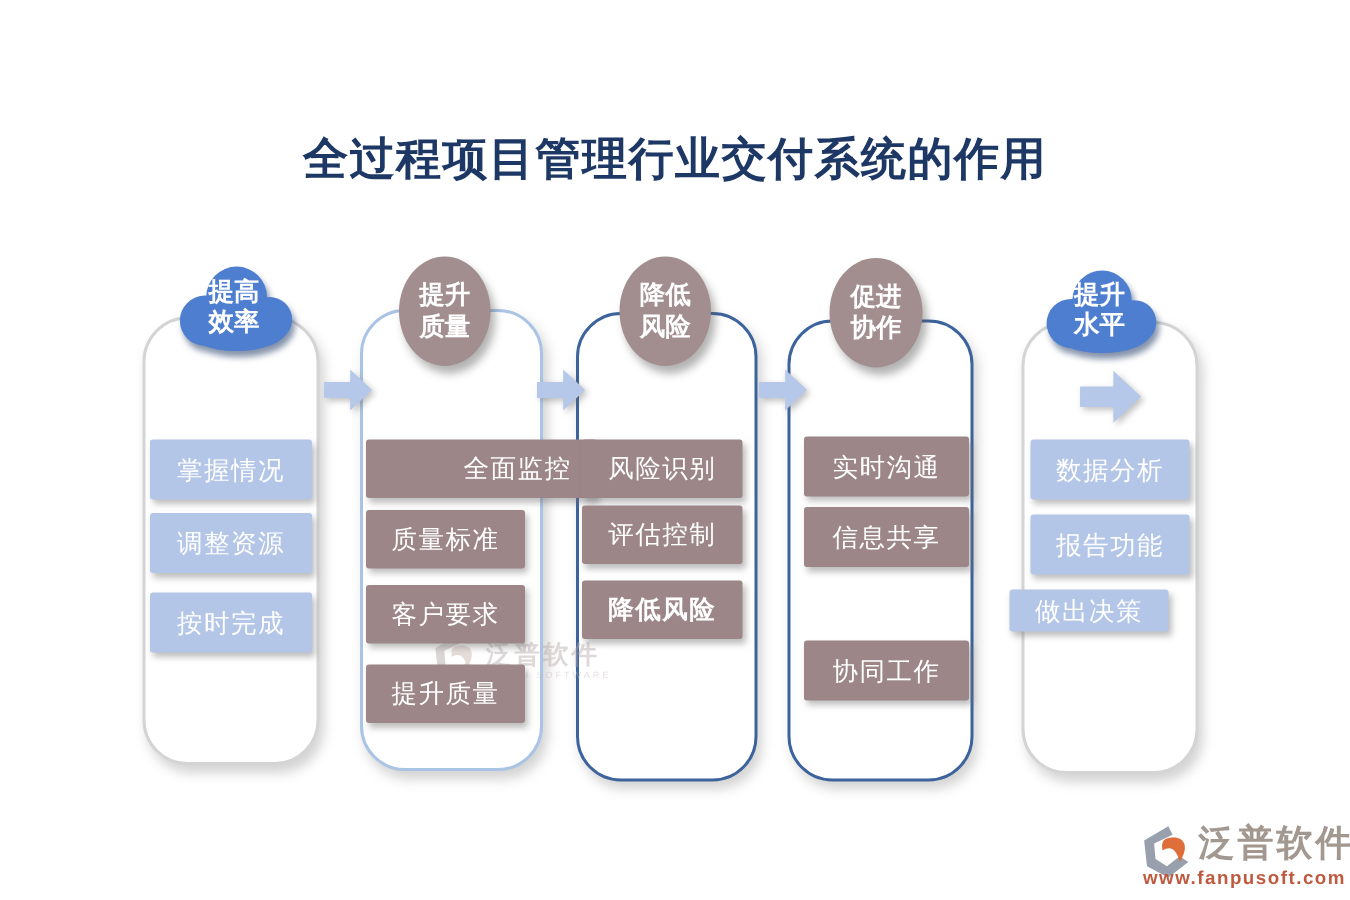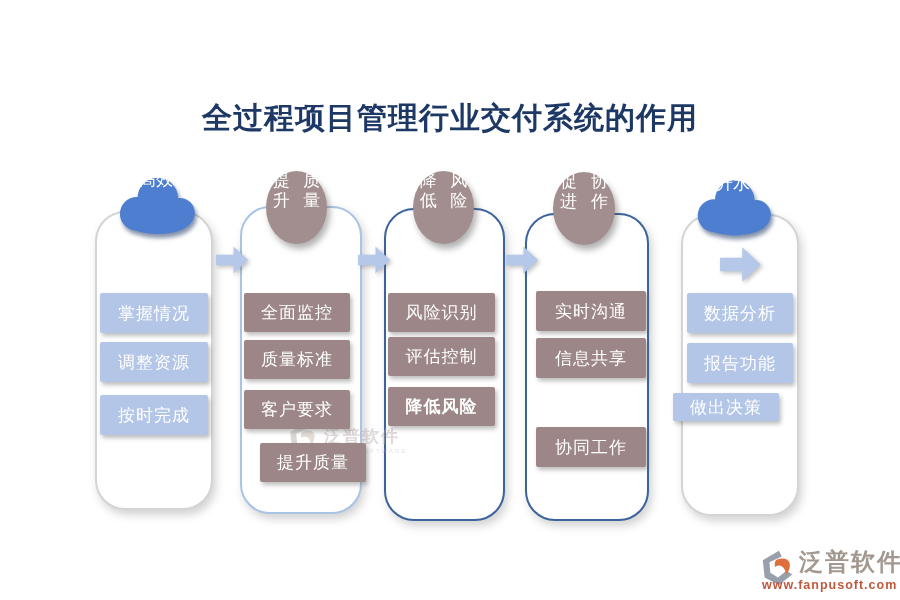--- a/index.html
+++ b/index.html
@@ -3,40 +3,40 @@
 <meta charset="utf-8">
 <style>
   html,body{margin:0;padding:0;background:#ffffff;}
   #canvas{
     position:relative;width:900px;height:600px;background:#ffffff;overflow:hidden;
     font-family:"Liberation Sans","DejaVu Sans",sans-serif;
   }
   
   .title{
     position:absolute;left:0;top:86px;width:900px;text-align:center;
-    font-size:30px;font-weight:bold;color:#1d3865;letter-spacing:1px;margin-top:12px;
+    font-size:30px;font-weight:bold;color:#1d3865;letter-spacing:1px;
   }
   
   .box{
     position:absolute;background:#ffffff;border-radius:30px;z-index:1;
     box-shadow:3px 5px 8px rgba(110,110,110,0.30);
   }
   .box.gray {border:2px solid #d4d4d4;}
   .box.lblue{border:2px solid #a9c4e5;}
   .box.blue {border:2px solid #3c639c;}
   .c1-box{left:95px; top:211px;width:114px;height:295px;}
   .c2-box{left:240px;top:206px;width:118px;height:304px;}
   .c3-box{left:384px;top:208px;width:117px;height:309px;}
   .c4-box{left:525px;top:213px;width:120px;height:304px;}
   .c5-box{left:681px;top:214px;width:114px;height:298px;}
   
   .header{position:absolute;z-index:4;}
   .header .htext{
-    position:absolute;inset:0;display:flex;flex-direction:row;align-items:flex-start;justify-content:center;
-    color:#ffffff;font-weight:normal;font-size:17px;line-height:1.18;text-align:center;
+    position:absolute;inset:0;display:flex;flex-direction:column;align-items:center;justify-content:center;
+    color:#ffffff;font-weight:bold;font-size:17px;line-height:1.18;text-align:center;
   }
   .cloud svg{position:absolute;inset:0;width:100%;height:100%;
     filter:drop-shadow(2px 4px 2px rgba(31,56,100,0.55));}
   .c1-head{left:112px;top:170px;width:88px;height:70px;}
   .c5-head{left:690px;top:174px;width:86px;height:66px;}
   .ellipse{
     border-radius:50%;background:#a28e8f;
     box-shadow:3px 5px 6px rgba(85,85,85,0.45);
   }
   .c2-head{left:266px;top:171px;width:61px;height:73px;}
@@ -140,24 +140,24 @@
     <div class="htext">
       <span>提升</span>
       <span>水平</span>
     </div>
   </div>
 
   <div class="item blue" style="left:100px;top:293px;width:108px;height:40px;">掌握情况</div>
   <div class="item blue" style="left:100px;top:342px;width:108px;height:40px;">调整资源</div>
   <div class="item blue" style="left:100px;top:395px;width:108px;height:40px;">按时完成</div>
 
-  <div class="item mauve" style="left:244px;top:293px;width:106px;height:39px;">全面监控</div>
+  <div class="item mauve" style="left:244px;top:293px;width:106px;height:39px;padding-left:48px;">全面监控</div>
   <div class="item mauve" style="left:244px;top:340px;width:106px;height:39px;">质量标准</div>
   <div class="item mauve" style="left:244px;top:390px;width:106px;height:39px;">客户要求</div>
-  <div class="item mauve" style="left:260px;top:443px;width:106px;height:39px;">提升质量</div>
+  <div class="item mauve" style="left:244px;top:443px;width:106px;height:39px;">提升质量</div>
 
   <div class="item mauve" style="left:388px;top:293px;width:107px;height:39px;text-align:center;">风险识别</div>
   <div class="item mauve" style="left:388px;top:337px;width:107px;height:39px;">评估控制</div>
   <div class="item mauve" style="left:388px;top:387px;width:107px;height:39px;font-weight:bold;">降低风险</div>
 
   <div class="item mauve" style="left:536px;top:291px;width:110px;height:40px;">实时沟通</div>
   <div class="item mauve" style="left:536px;top:338px;width:110px;height:40px;">信息共享</div>
   <div class="item mauve" style="left:536px;top:389px;width:110px;height:40px;margin-top:38px;">协同工作</div>
 
   <div class="item blue" style="left:687px;top:293px;width:106px;height:40px;">数据分析</div>

